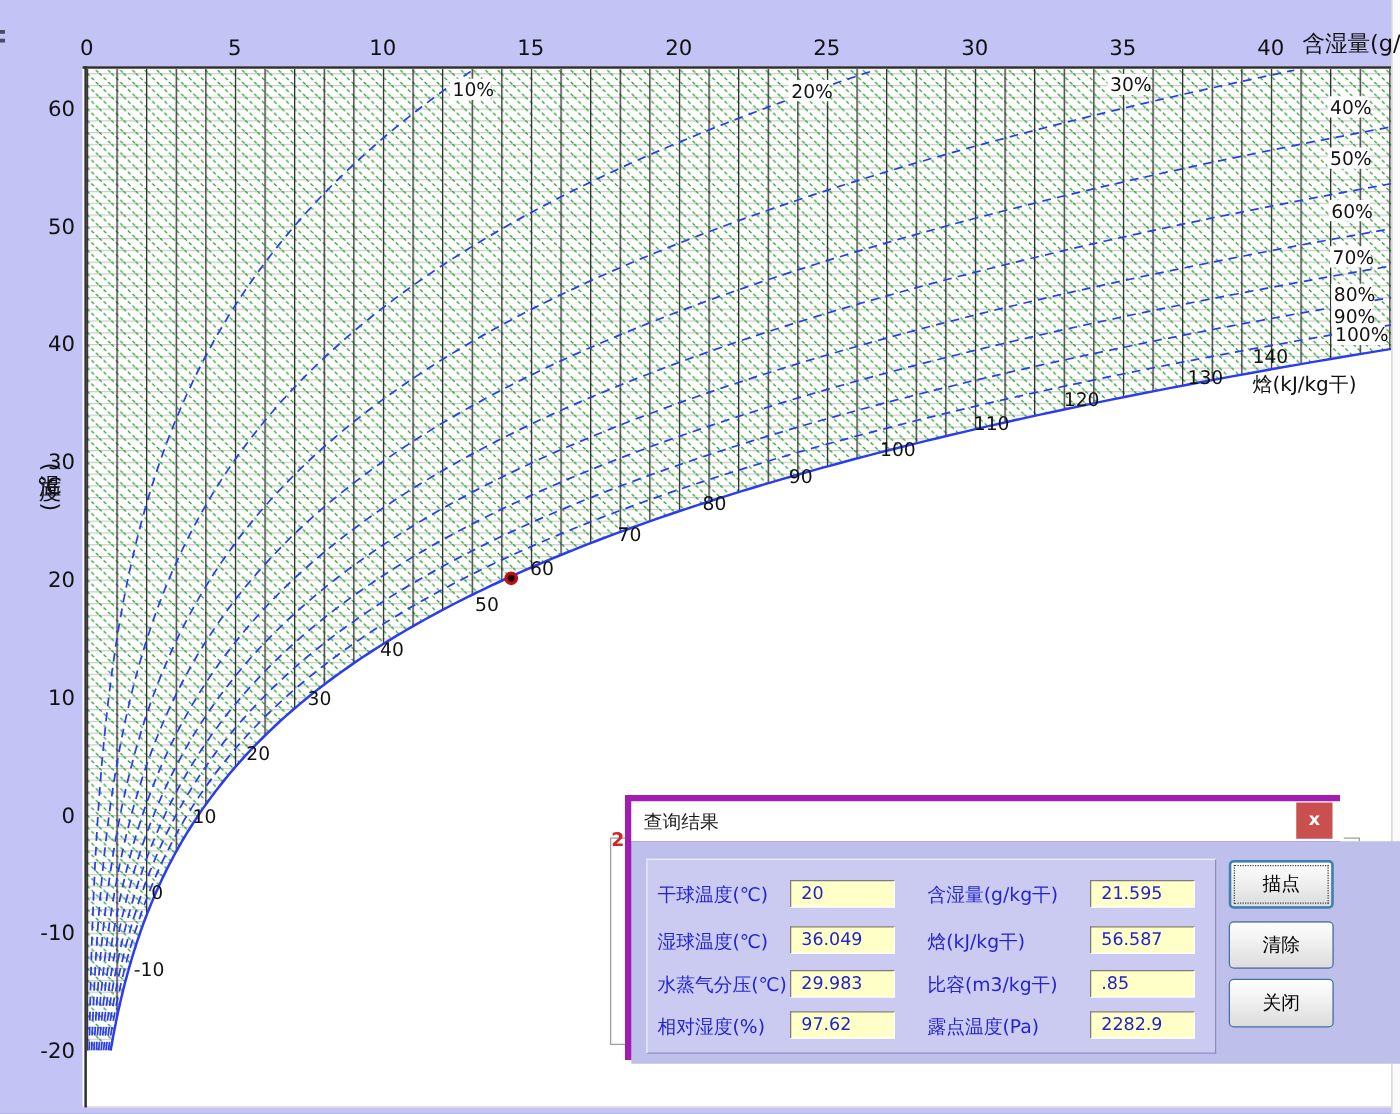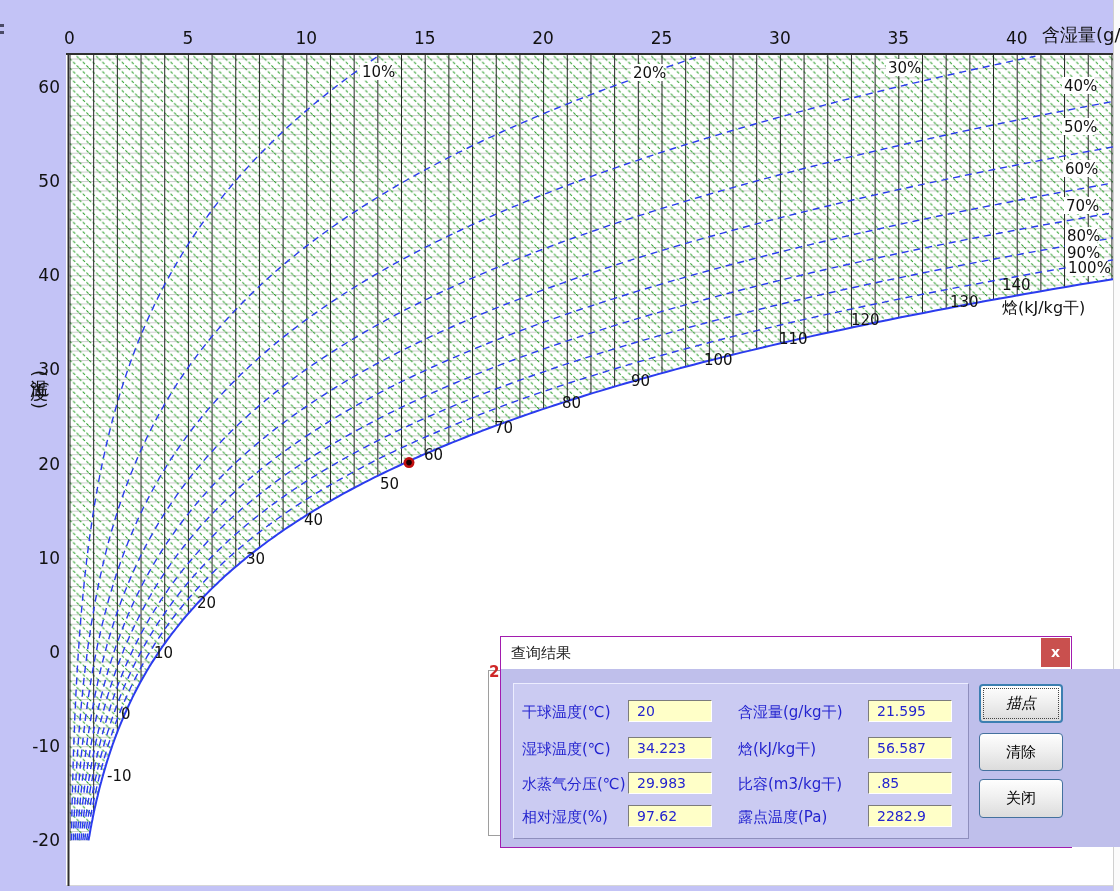--- a/index.html
+++ b/index.html
@@ -13,35 +13,35 @@
   .y-label{position:absolute;left:27px;top:366px;z-index:4;writing-mode:vertical-rl;text-orientation:mixed;
            font-size:18px;color:#111;letter-spacing:2px;}
   .x-label{position:absolute;left:1042px;top:23px;z-index:4;font-size:18px;color:#111;white-space:nowrap;}
   .notch{position:absolute;left:0;width:4px;height:3px;background:#4a4a66;z-index:4;}
   .red-fragment{position:absolute;left:489px;top:663px;width:10px;height:16px;overflow:hidden;
            color:#cf2727;font-size:15px;font-weight:bold;z-index:6;}
   .back-window{position:absolute;left:488px;top:670px;width:600px;height:166px;background:#ffffff;
            border:1px solid #9e9e9e;z-index:5;}
   
   .dialog{position:absolute;left:500px;top:636px;width:572px;height:212px;z-index:10;
-          border:1px solid #a21caf;background:#6d28d9;}
+          border:5px solid #a21caf;background:#6d28d9;}
   .titlebar{position:absolute;left:0;top:0;width:570px;height:32px;background:#ffffff;}
   .title{position:absolute;left:10px;top:7px;font-size:15px;color:#1a1a1a;}
   .closebtn{position:absolute;right:1px;top:1px;width:29px;height:29px;background:#c9504e;
             color:#ffffff;text-align:center;line-height:28px;font-size:14px;font-weight:bold;cursor:pointer;}
   .dbody{position:absolute;left:0;top:32px;width:636px;height:178px;background:#bfbfeb;}
   .panel{position:absolute;left:12px;top:14px;width:456px;height:156px;background:#cbcbf2;
          border:1px solid;border-color:#ecedff #8e8ebd #8e8ebd #ecedff;}
   .flabel{position:absolute;font-size:15px;color:#2424cf;white-space:nowrap;line-height:22px;}
   .fld{position:absolute;width:84px;height:22px;background:#ffffc8;color:#2424cf;font-size:14px;
        line-height:20px;padding-left:8px;border:1px solid;border-color:#7c7c7c #ffffff #ffffff #7c7c7c;}
   .btn{position:absolute;width:84px;left:478px;font-size:15px;color:#000;
        background:linear-gradient(180deg,#fefefe 0%,#f0f0f0 45%,#dcdcdc 100%);
        border:1px solid #44719e;border-radius:4px;cursor:pointer;}
-  .btn.default{border:2px solid #3c7fb1;outline:1px dotted #444;outline-offset:-5px;font-style:italic;}
+  .btn.default{border:2px solid #3c7fb1;outline:1px dotted #444;outline-offset:-5px;}
 </style>
 </head>
 <body>
 
 <div class="stage">
 
   <div class="canvas"></div>
   <div class="edge-strip"></div>
 
   <svg class="chart" width="1120" height="891">
@@ -147,21 +147,21 @@
       <span class="title">查询结果</span>
     </div>
     <div class="closebtn">
       <span>x</span>
     </div>
     <div class="dbody">
       <div class="panel">
         <div class="flabel" style="left:8px;top:17px">干球温度(℃)</div>
         <div class="fld" style="left:114px;top:16px">20</div>
         <div class="flabel" style="left:8px;top:54px">湿球温度(℃)</div>
-        <div class="fld" style="left:114px;top:53px">34.223</div>
+        <div class="fld" style="left:114px;top:53px">36.049</div>
         <div class="flabel" style="left:8px;top:89px">水蒸气分压(℃)</div>
         <div class="fld" style="left:114px;top:88px">29.983</div>
         <div class="flabel" style="left:8px;top:122px">相对湿度(%)</div>
         <div class="fld" style="left:114px;top:121px">97.62</div>
 
         <div class="flabel" style="left:224px;top:17px">含湿量(g/kg干)</div>
         <div class="fld" style="left:354px;top:16px">21.595</div>
         <div class="flabel" style="left:224px;top:54px">焓(kJ/kg干)</div>
         <div class="fld" style="left:354px;top:53px">56.587</div>
         <div class="flabel" style="left:224px;top:89px">比容(m3/kg干)</div>

